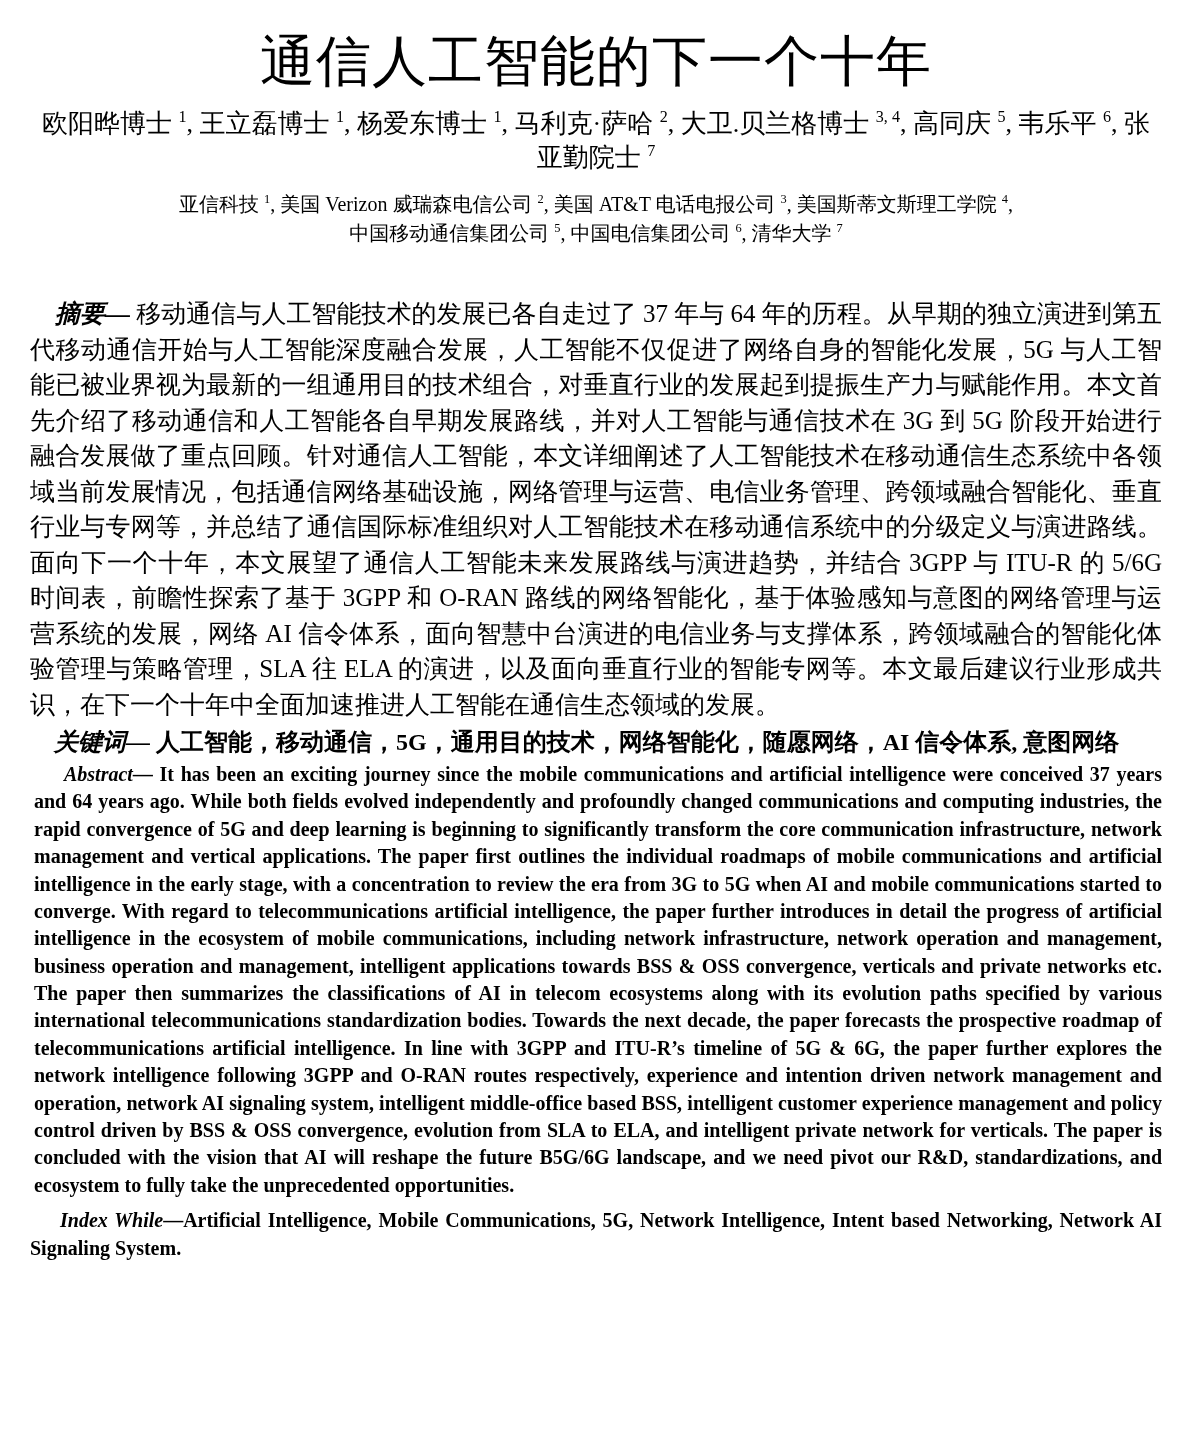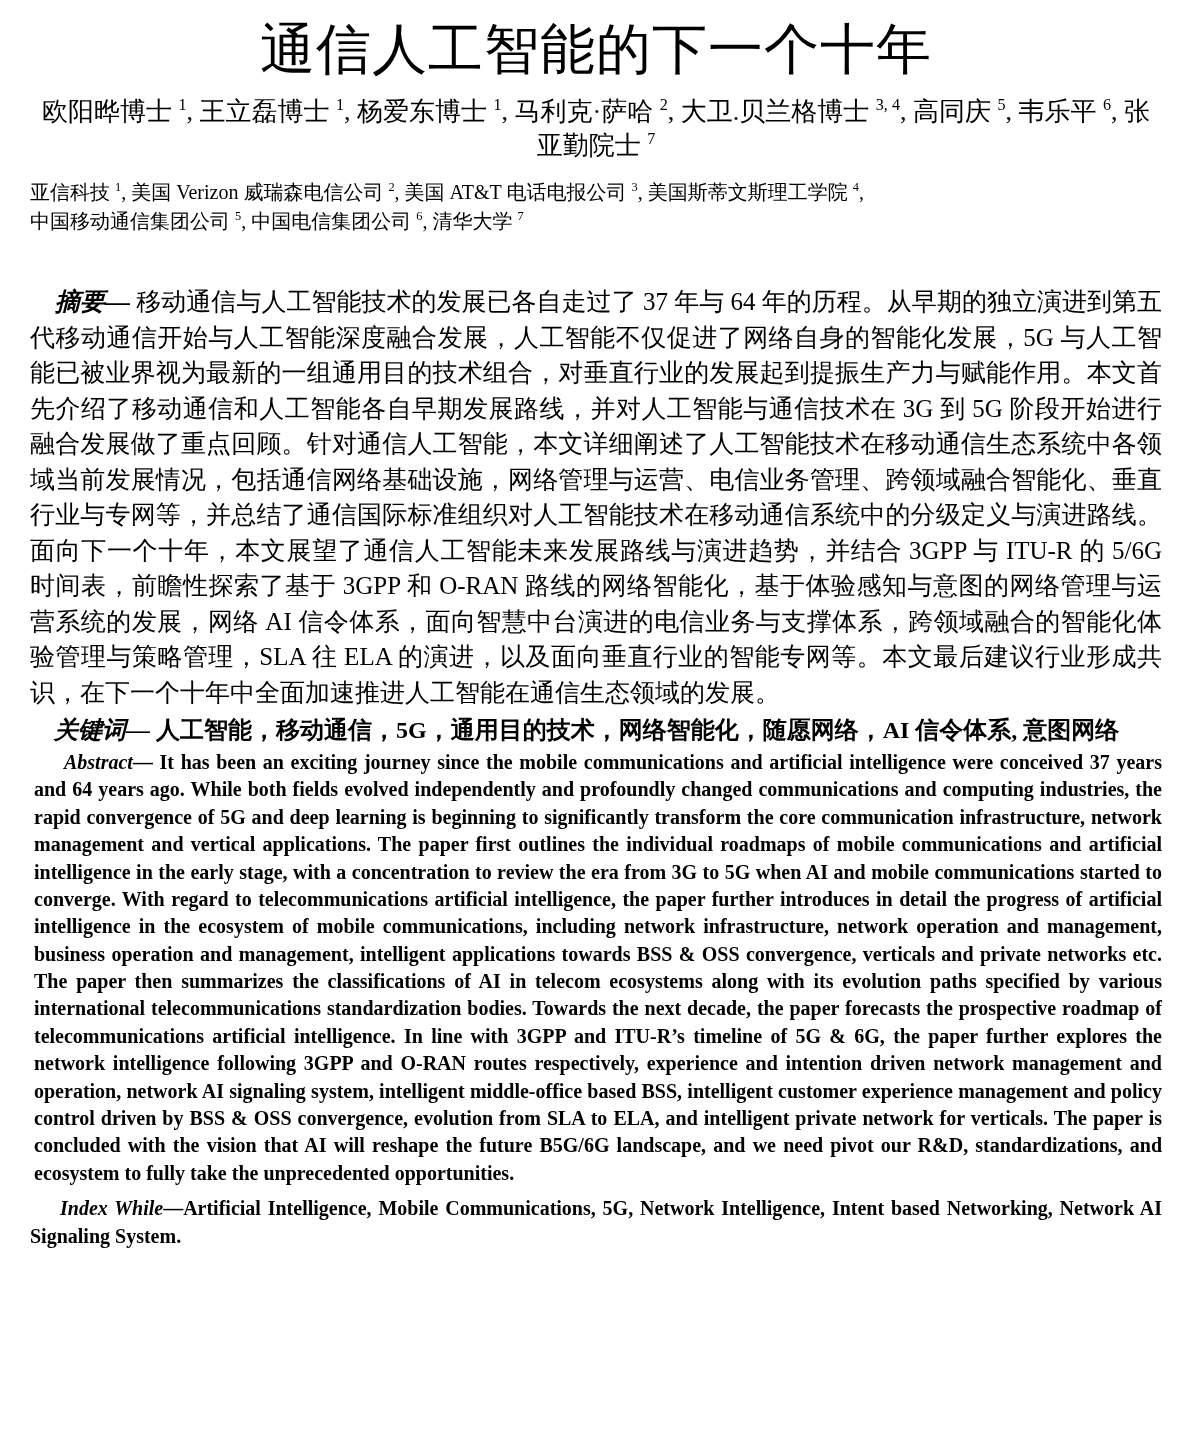--- a/index.html
+++ b/index.html
@@ -14,37 +14,38 @@
     box-sizing: border-box;
     padding: 12px 28px 10px 30px;
     font-family: "Liberation Serif", "DejaVu Serif", serif;
     overflow: hidden;
   }
   .title-zh {
     text-align: center;
     font-size: 55px;
     font-weight: normal;
     line-height: 1.25;
-    margin: 4px 0 10px 0;
+    margin: 16px 0 10px 0;
     letter-spacing: 1px;
   }
   .title-en {
     text-align: center;
     font-size: 47px;
     font-weight: normal;
     line-height: 1.28;
     margin: 0 0 46px 0;
   }
   .authors {
     text-align: center;
     font-size: 26px;
     line-height: 1.3;
     margin: 0 0 16px 0;
   }
   .affiliations {
+    text-align: center;
     font-size: 20px;
     line-height: 1.45;
     margin: 0 0 48px 0;
   }
   sup {
     font-size: 62%;
     line-height: 0;
     vertical-align: super;
   }
   .abstract-zh {

